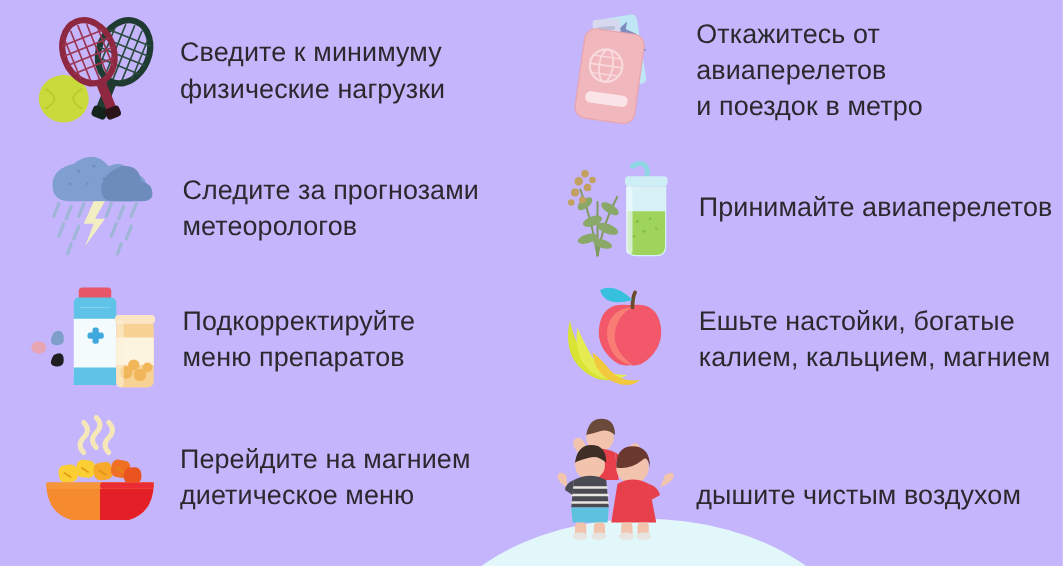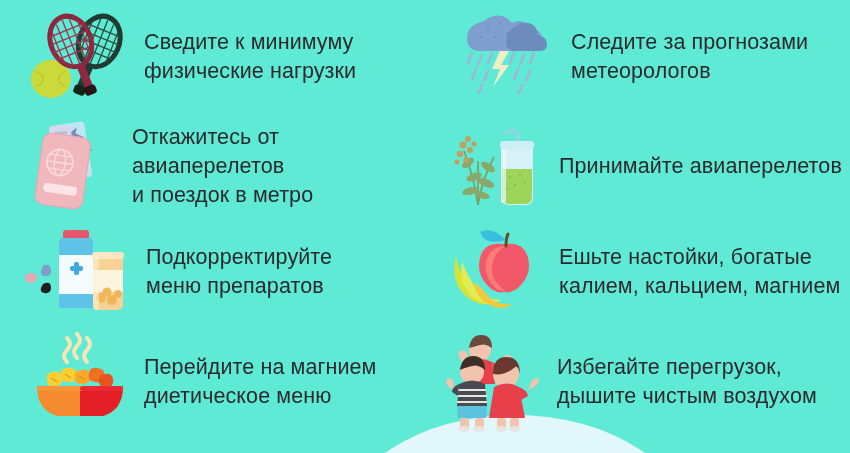--- a/index.html
+++ b/index.html
@@ -6,21 +6,21 @@
   body{
     width:850px;height:453px;
     background:#ececec;
     font-family:"Liberation Sans","DejaVu Sans",sans-serif;
     overflow:hidden;
     position:relative;
   }
   #infographic{
     position:relative;
     width:850px;height:453px;
-    background:#5eead4;
+    background:#c4b5fd;
     overflow:hidden;
   }
   .bg-blob{
     position:absolute;
     left:340px;top:415px;
     width:350px;height:230px;
     background:#e2f7fa;
     border-radius:50%;
     z-index:0;
   }
@@ -100,20 +100,47 @@
                 <line x1="36" y1="46" x2="72" y2="46"></line>
             </g>
             <rect x="50" y="58" width="8" height="30" rx="3" fill="#8e2740"></rect>
             <rect x="48" y="82" width="12" height="9" rx="3" fill="#2a1418"></rect>
           </g>
         </svg>
       </div>
       <div class="tip-text"><span>Сведите к минимуму</span><br><span>физические нагрузки</span></div>
     </div>
 
+    <div class="tip col-right r1">
+      <div class="tip-icon">
+        <svg width="106" height="100" viewBox="0 0 106 100">
+          <g transform="rotate(-9 55 38)">
+            <rect x="40" y="6" width="30" height="56" rx="4" fill="#bfe6f5"></rect>
+            <path d="M48 20 l14 -9 -2 6 8 5 -9 2 -1 7 -4 -6z" fill="#7f8bbd"></path>
+            <path d="M58 34 l11 -7 -1 5 6 4 -7 1 -1 5 -3 -4z" fill="#7f8bbd"></path>
+          </g>
+          <g transform="rotate(-4 46 40)">
+            <rect x="32" y="8" width="22" height="52" rx="3" fill="#d6d9ee"></rect>
+            <rect x="36" y="14" width="14" height="3" rx="1.5" fill="#b9bed9"></rect>
+          </g>
+          <g transform="rotate(8 44 52)">
+            <rect x="20" y="18" width="48" height="72" rx="9" fill="#f0b7bd"></rect>
+            <rect x="20" y="18" width="48" height="72" rx="9" fill="none" stroke="#e8a5ad" stroke-width="1"></rect>
+            <circle cx="40" cy="46" r="13" fill="none" stroke="#f8d9dd" stroke-width="1.8"></circle>
+            <ellipse cx="40" cy="46" rx="5.5" ry="13" fill="none" stroke="#f8d9dd" stroke-width="1.5"></ellipse>
+            <line x1="27" y1="46" x2="53" y2="46" stroke="#f8d9dd" stroke-width="1.5"></line>
+            <line x1="29" y1="39" x2="51" y2="39" stroke="#f8d9dd" stroke-width="1.2"></line>
+            <line x1="29" y1="53" x2="51" y2="53" stroke="#f8d9dd" stroke-width="1.2"></line>
+            <rect x="27" y="68" width="34" height="9" rx="4" fill="#fbe4e7"></rect>
+          </g>
+        </svg>
+      </div>
+      <div class="tip-text"><span>Откажитесь от авиаперелетов</span><br><span>и поездок в метро</span></div>
+    </div>
+
     <div class="tip col-left r2">
       <div class="tip-icon">
         <svg width="118" height="100" viewBox="0 0 118 100">
           <g transform="translate(4,0)">
             <path d="M36 14 q16 -12 28 2 q12 -6 18 6 q12 0 12 11 q0 11 -13 11 H33 q-14 0 -14 -13 q0 -13 17 -17z" fill="#7e9fcf"></path>
             <path d="M74 16 q14 -2 16 12 q9 2 9 10 q0 6 -8 6 H66 q-8 -1 -8 -9 q0 -13 16 -19z" fill="#6d8cbb"></path>
             <g fill="#5f7fae" opacity=".55">
               <circle cx="40" cy="20" r="1.2"></circle>
                 <circle cx="52" cy="16" r="1.1"></circle>
               <circle cx="60" cy="26" r="1.2"></circle>
@@ -134,47 +161,20 @@
                 <line x1="82" y1="64" x2="78" y2="74"></line>
               <line x1="34" y1="78" x2="31" y2="86"></line>
                 <line x1="74" y1="78" x2="71" y2="86"></line>
             </g>
           </g>
         </svg>
       </div>
       <div class="tip-text"><span>Следите за прогнозами</span><br><span>метеорологов</span></div>
     </div>
 
-    <div class="tip col-right r1">
-      <div class="tip-icon">
-        <svg width="106" height="100" viewBox="0 0 106 100">
-          <g transform="rotate(-9 55 38)">
-            <rect x="40" y="6" width="30" height="56" rx="4" fill="#bfe6f5"></rect>
-            <path d="M48 20 l14 -9 -2 6 8 5 -9 2 -1 7 -4 -6z" fill="#7f8bbd"></path>
-            <path d="M58 34 l11 -7 -1 5 6 4 -7 1 -1 5 -3 -4z" fill="#7f8bbd"></path>
-          </g>
-          <g transform="rotate(-4 46 40)">
-            <rect x="32" y="8" width="22" height="52" rx="3" fill="#d6d9ee"></rect>
-            <rect x="36" y="14" width="14" height="3" rx="1.5" fill="#b9bed9"></rect>
-          </g>
-          <g transform="rotate(8 44 52)">
-            <rect x="20" y="18" width="48" height="72" rx="9" fill="#f0b7bd"></rect>
-            <rect x="20" y="18" width="48" height="72" rx="9" fill="none" stroke="#e8a5ad" stroke-width="1"></rect>
-            <circle cx="40" cy="46" r="13" fill="none" stroke="#f8d9dd" stroke-width="1.8"></circle>
-            <ellipse cx="40" cy="46" rx="5.5" ry="13" fill="none" stroke="#f8d9dd" stroke-width="1.5"></ellipse>
-            <line x1="27" y1="46" x2="53" y2="46" stroke="#f8d9dd" stroke-width="1.5"></line>
-            <line x1="29" y1="39" x2="51" y2="39" stroke="#f8d9dd" stroke-width="1.2"></line>
-            <line x1="29" y1="53" x2="51" y2="53" stroke="#f8d9dd" stroke-width="1.2"></line>
-            <rect x="27" y="68" width="34" height="9" rx="4" fill="#fbe4e7"></rect>
-          </g>
-        </svg>
-      </div>
-      <div class="tip-text"><span>Откажитесь от авиаперелетов</span><br><span>и поездок в метро</span></div>
-    </div>
-
     <div class="tip col-right r2">
       <div class="tip-icon">
         <svg width="106" height="100" viewBox="0 0 106 100">
           <g stroke="#7f9a5e" stroke-width="1.6" fill="none">
             <path d="M34 88 Q30 60 20 34"></path>
               <path d="M34 88 Q38 62 50 40"></path>
               <path d="M34 88 Q34 66 34 44"></path>
           </g>
           <g fill="#8aa868">
             <ellipse cx="24" cy="46" rx="7" ry="3.6" transform="rotate(-38 24 46)"></ellipse>
@@ -323,17 +323,17 @@
             <path d="M49 42 q0 -17 13 -17 q14 0 14 17 q-2 -10 -6 -6 q-10 8 -21 6z" fill="#6b3830"></path>
             <path d="M50 55 q12 -7 25 0 l6 31 H45z" fill="#e8404a"></path>
             <path d="M75 55 q8 3 9 9 l-7 4z" fill="#e8404a"></path>
             <rect x="53" y="86" width="9" height="11" rx="3" fill="#f2c4ae"></rect>
             <rect x="66" y="86" width="9" height="11" rx="3" fill="#f2c4ae"></rect>
             <ellipse cx="57" cy="97" rx="6" ry="3" fill="#e8e4e0"></ellipse>
             <ellipse cx="71" cy="97" rx="6" ry="3" fill="#e8e4e0"></ellipse>
           </g>
         </svg>
       </div>
-      <div class="tip-text"><span>Избегайте перегрузок,</span><br><span>дышите чистым воздухом</span></div>
+      <div class="tip-text"><br><span>дышите чистым воздухом</span></div>
     </div>
 
   </div>
 </div>
 
 </body></html>

